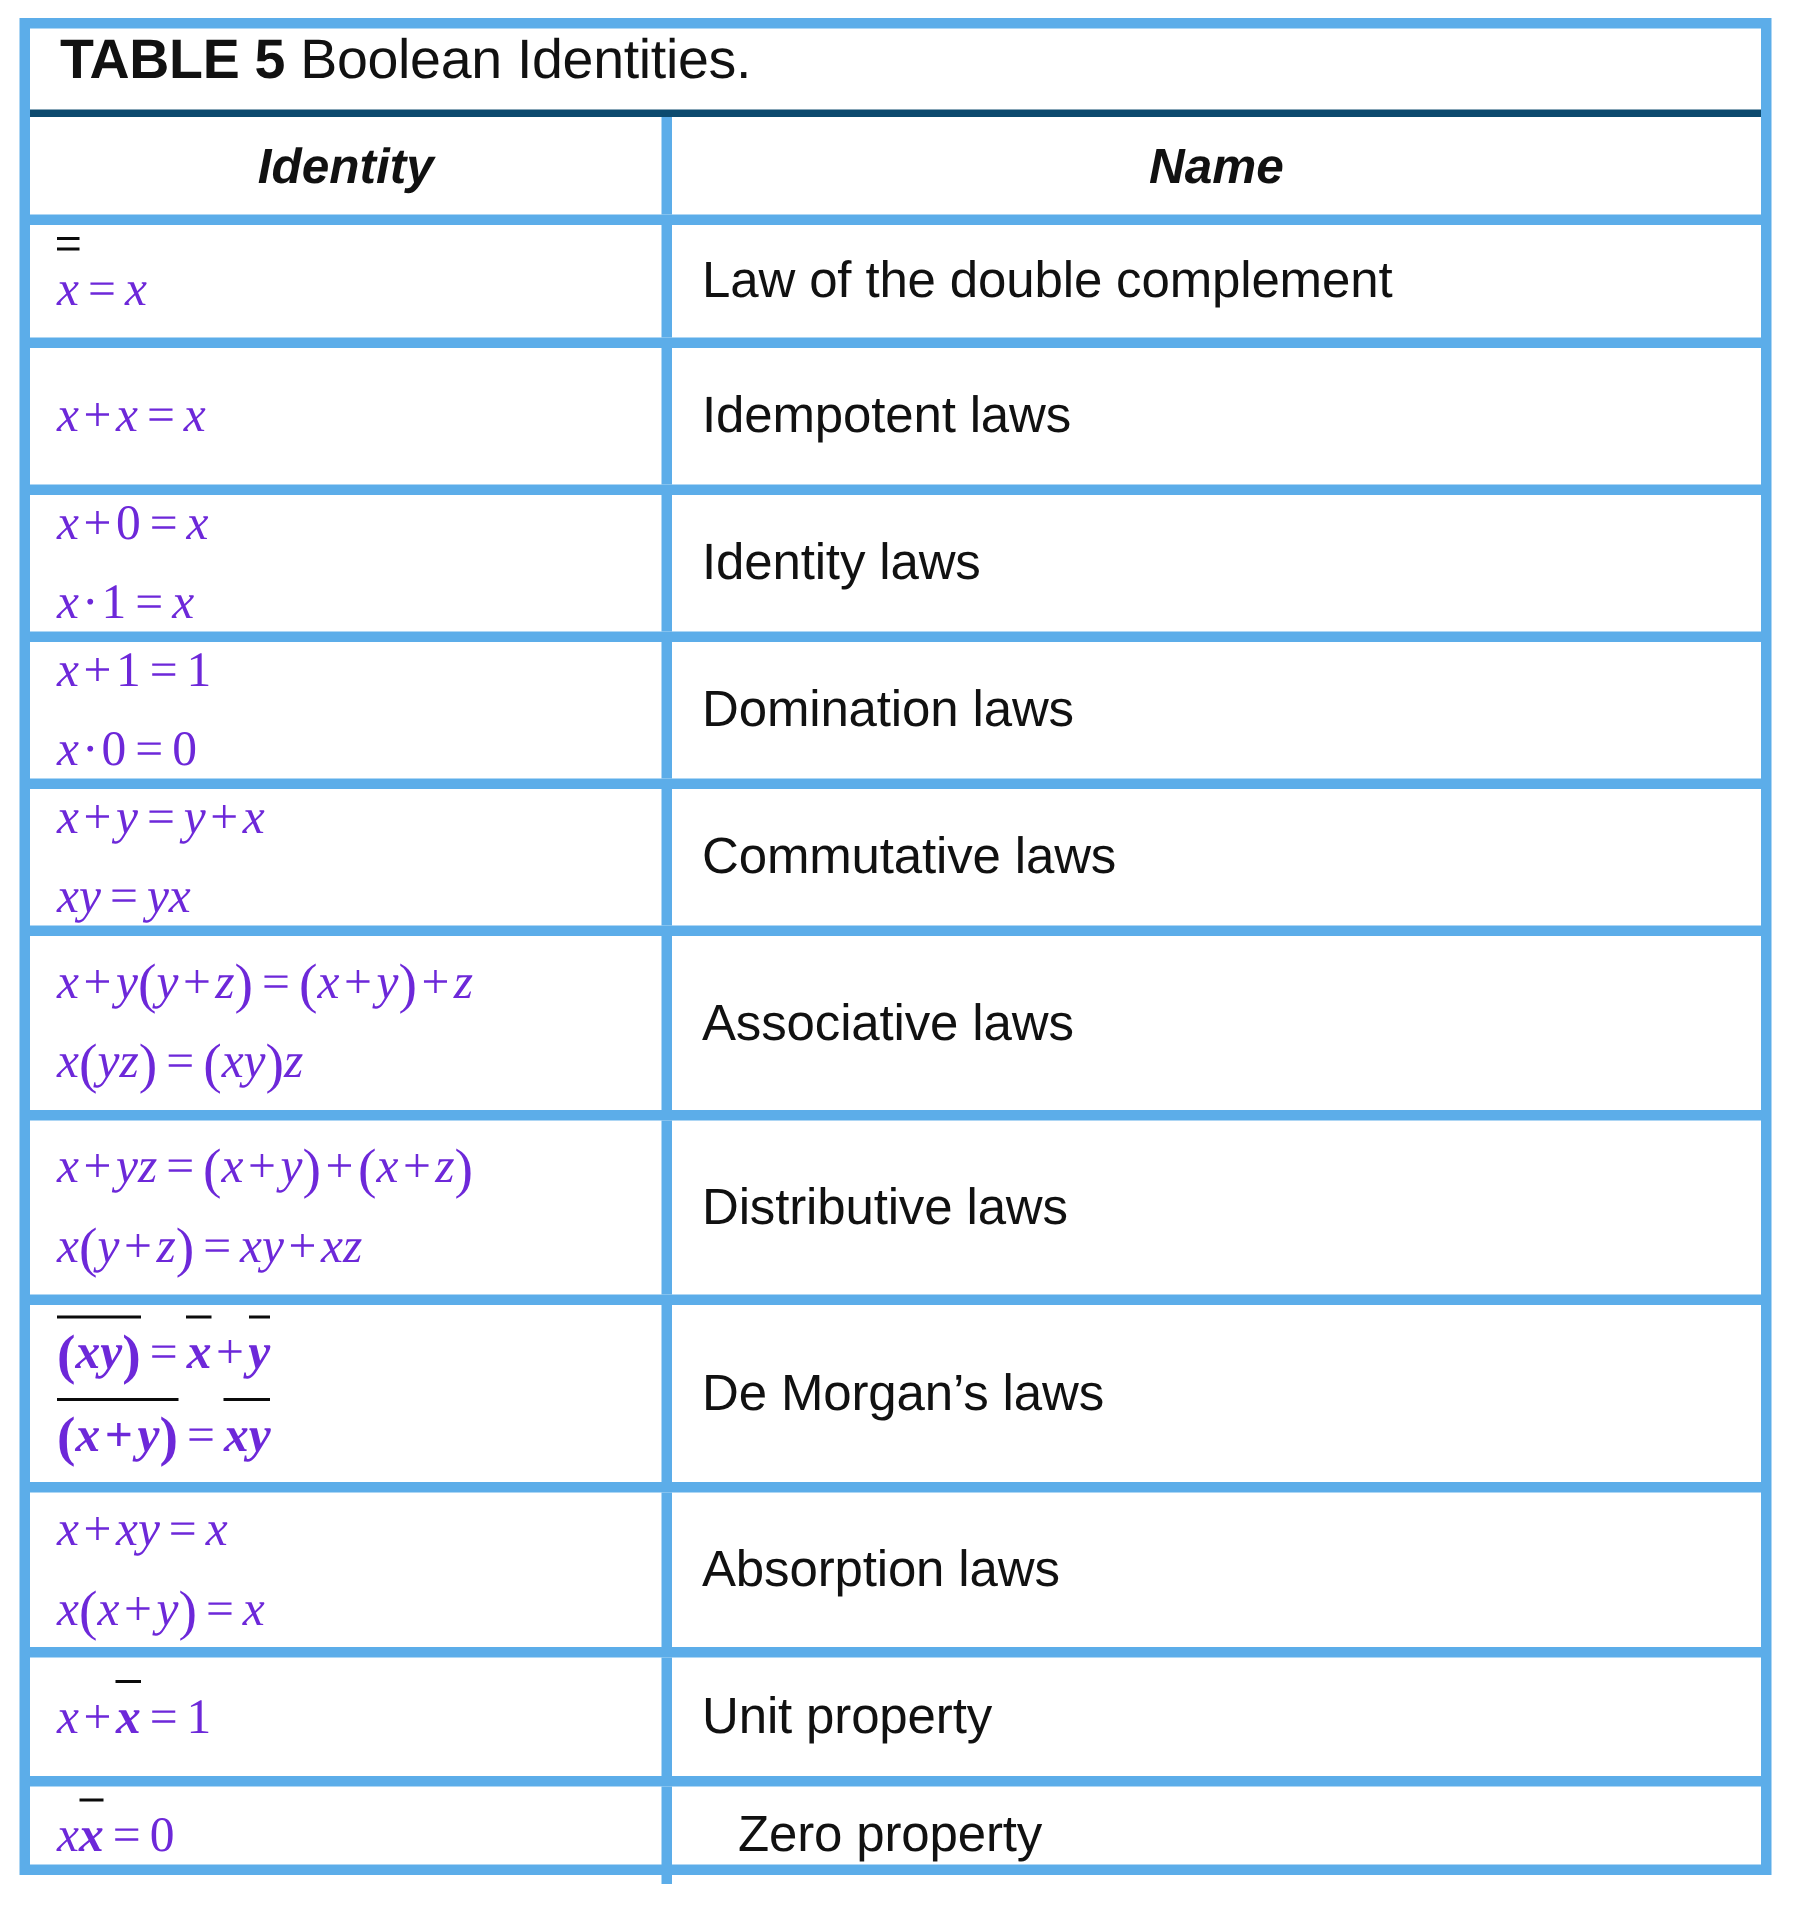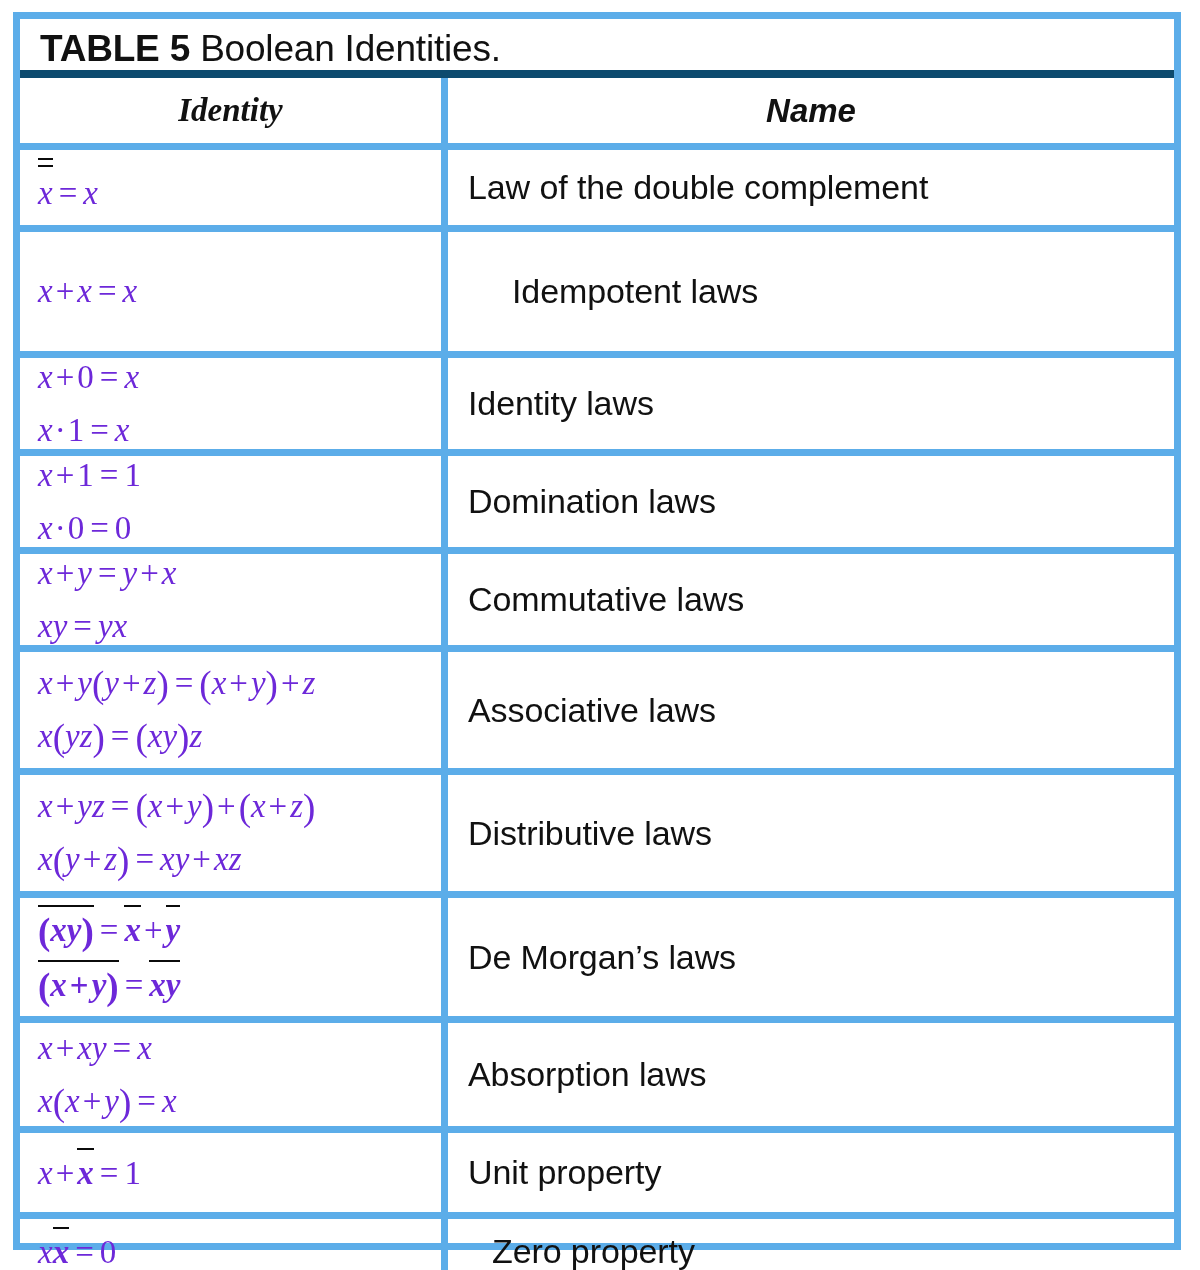--- a/index.html
+++ b/index.html
@@ -30,23 +30,23 @@
     height: 1238px;
     box-sizing: border-box;
     border: 7px solid #5cade9;
     background: #ffffff;
   }
 
   
   .title-row {
     box-sizing: border-box;
     height: 59px;
-    border-bottom: 8px solid #0c4a6e;
-    display: flex;
-    align-items: flex-end;
+    border-bottom: 5px solid #0c4a6e;
+    display: flex;
+    align-items: flex-start;
     padding-left: 20px;
   }
   .title-text {
     font-size: 37px;
     color: #111111;
     letter-spacing: -0.2px;
     white-space: nowrap;
     font-family: "Liberation Sans", sans-serif;
   }
   .title-text .tnum {
@@ -66,21 +66,20 @@
     align-items: center;
     justify-content: center;
     font-weight: bold;
     font-style: italic;
     font-size: 33px;
     color: #111111;
   }
   .col-identity {
     width: 428px;
     flex: 0 0 428px;
-    font-family: Liberation Serif, serif;
   }
   .col-name {
     flex: 1 1 auto;
   }
   .head-row .col-identity {
     border-right: 7px solid #5cade9;
   }
 
   
   .body-rows { display: block; }
@@ -184,21 +183,21 @@
     right: 0;
     top: 7px;
     height: 2px;
     background: #0b0b0b;
   }
   .mline { display: block; }
   .mline + .mline { margin-top: 6px; }
 
   
   .h-r1 { height: 82px; }
-  .h-r2 { height: 126px; gap: 44px; }
+  .h-r2 { height: 98px; }
   .h-r3 { height: 98px; }
   .h-r4 { height: 98px; }
   .h-r5 { height: 98px; }
   .h-r6 { height: 123px; }
   .h-r7 { height: 123px; }
   .h-r8 { height: 125px; }
   .h-r9 { height: 110px; }
   .h-r10 { height: 86px; }
   .h-r11 { height: 65px; }
 </style>

